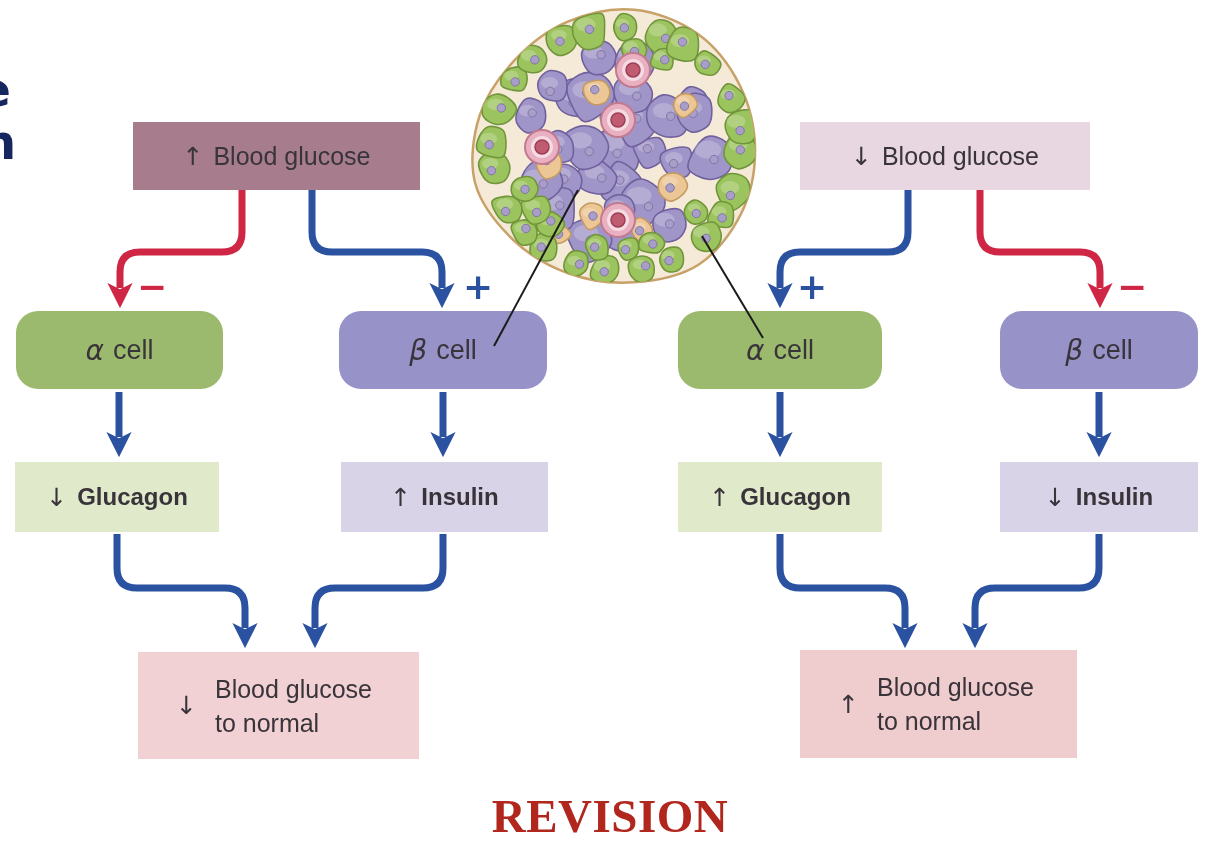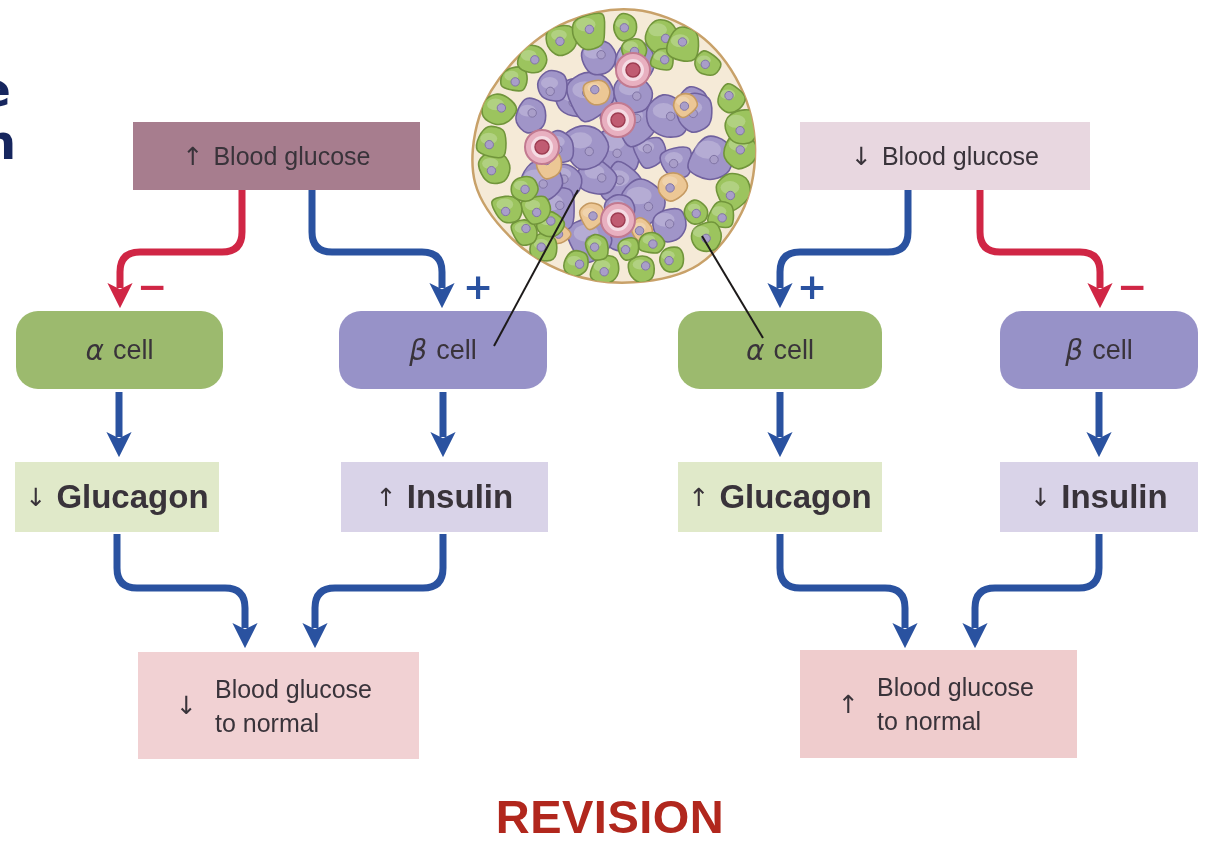--- a/index.html
+++ b/index.html
@@ -12,21 +12,21 @@
   .stroke-red{stroke:var(--red);}
   .flow{fill:none;stroke-width:7;stroke-linecap:butt;}
   .pointer{fill:none;stroke:var(--line);stroke-width:2;}
   .box{
     position:absolute;display:flex;align-items:center;justify-content:center;
     color:var(--text);font-size:25px;white-space:nowrap;
   }
   .cellbox{border-radius:22px;font-size:27px;}
   .greek{font-family:"DejaVu Sans",sans-serif;font-style:italic;font-size:28px;margin-right:9px;}
   .arr{font-family:"DejaVu Sans",sans-serif;font-weight:400;margin-right:10px;}
-  .hormone .word{font-weight:bold;font-size:33px;}
+  .hormone .word{font-weight:bold;font-size:24px;}
   .outcome{justify-content:flex-start;padding-left:38px;box-sizing:border-box;}
   .outcome .lines{display:inline-block;text-align:left;line-height:34px;margin-left:8px;}
   .sign{
     position:absolute;width:40px;height:40px;line-height:40px;text-align:center;
     font-weight:bold;font-size:36px;font-family:"DejaVu Sans",sans-serif;
   }
   .sign.pos{color:var(--blue);}
   .sign.neg{color:var(--red);}
   .edge-frag{position:absolute;font-weight:bold;font-family:"DejaVu Sans",sans-serif;}
   #frag-e{left:-21px;top:62px;font-size:47px;}
@@ -370,14 +370,14 @@
       <span>Blood glucose</span><br>
       <span>to normal</span>
     </span>
   </div>
 
   <div class="sign neg" style="left:132px;top:267px">−</div>
   <div class="sign pos" style="left:458px;top:267px">+</div>
   <div class="sign pos" style="left:792px;top:267px">+</div>
   <div class="sign neg" style="left:1112px;top:267px">−</div>
 
-  <div id="revision" style="color: rgb(177, 39, 29);">REVISION</div>
+  <div id="revision" style="color: rgb(177, 39, 29); font-family: Liberation Serif, serif;">REVISION</div>
 </div>
 
 </body></html>

